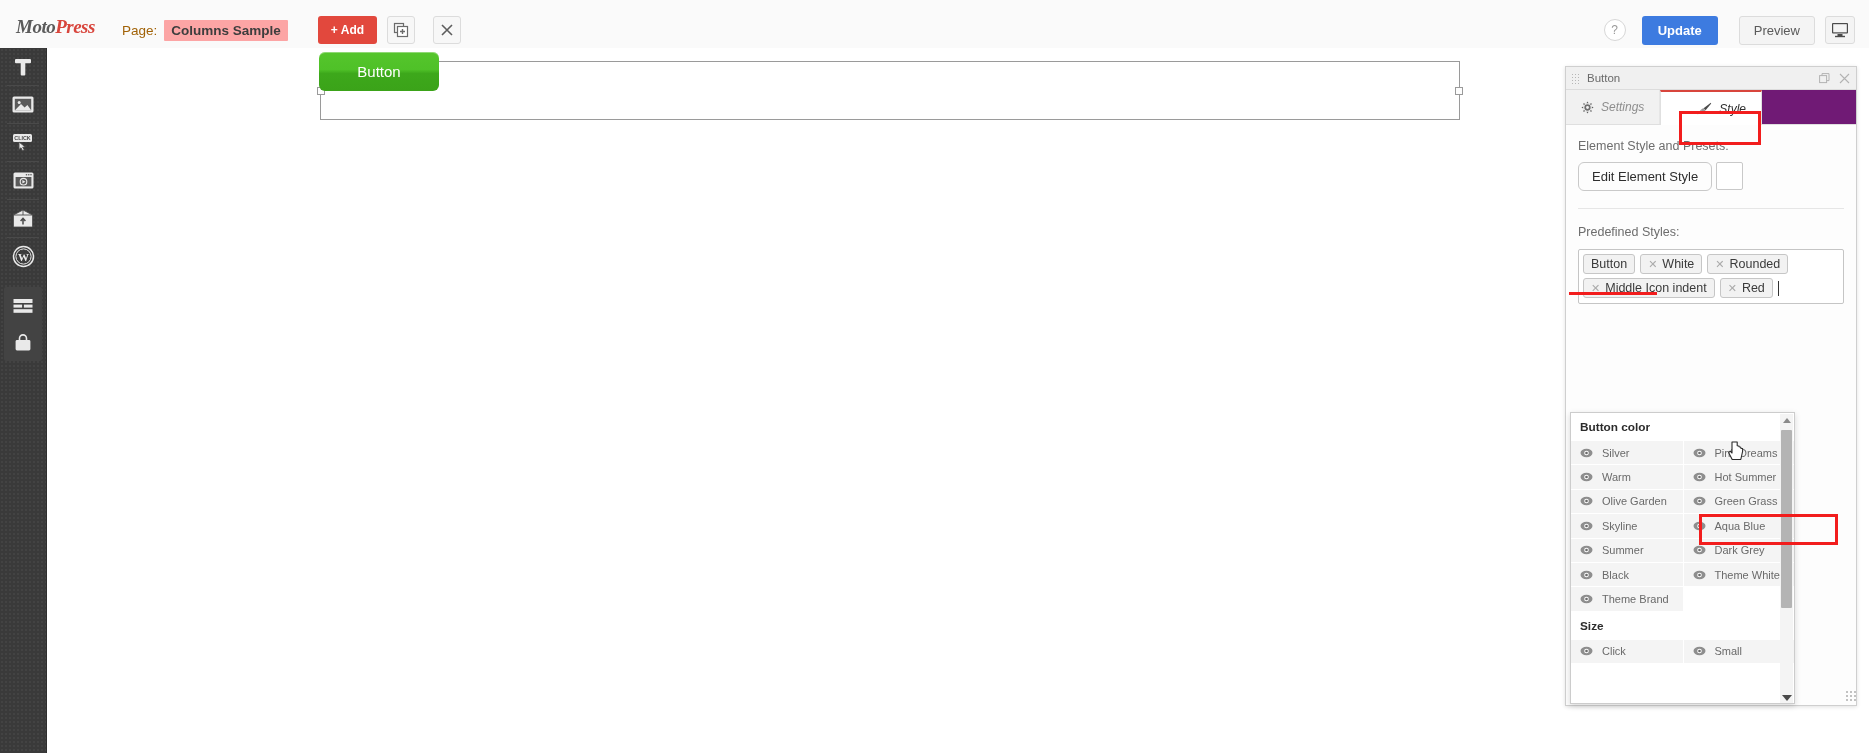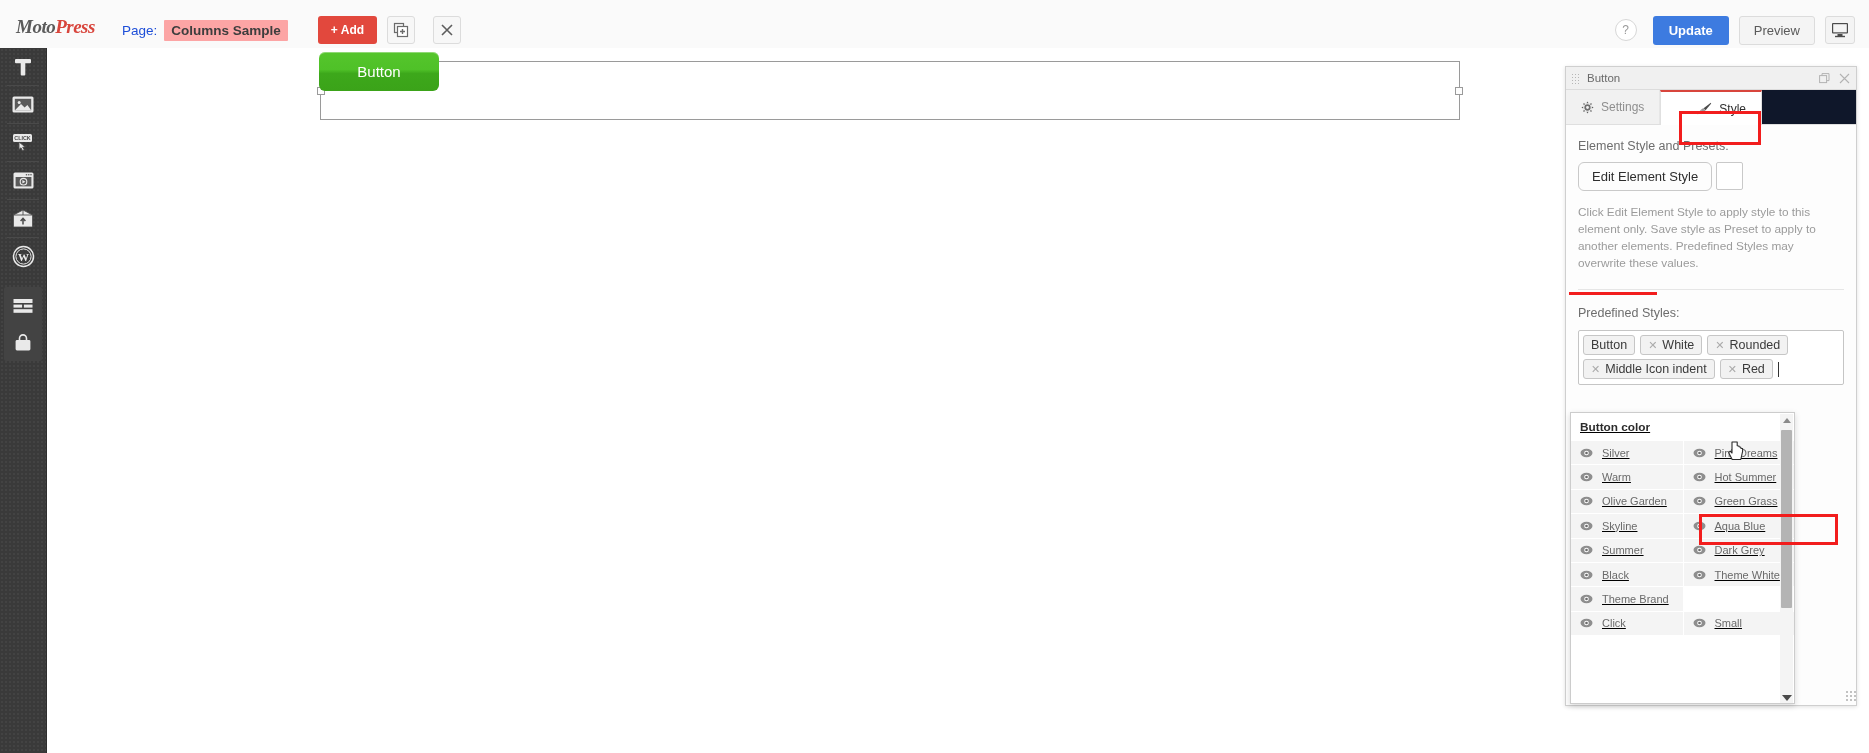--- a/index.html
+++ b/index.html
@@ -19,21 +19,21 @@
   }
   .logo{
     margin-left:16px; width:78px; height:28px;
     position:relative; font-style:italic; font-weight:bold;
     font-family:"Liberation Serif", serif;
     font-size:19px; letter-spacing:-0.5px; white-space:nowrap;
   }
   .logo .moto{ color:#5b5b5b; }
   .logo .press{ color:#d8453c; }
   .page-label{
-    margin-left:28px; font-size:13.5px; color:#1d4ed8;
+    margin-left:28px; font-size:13.5px; color:#a16207;
   }
   .page-title{
     margin-left:7px; font-size:13.5px; color:#3d3d3d; font-weight:bold;
     background:#fca5a5; padding:3px 7px; border-radius:1px;
   }
   .add-btn{
     margin-left:30px;
     background:#e2483d; color:#fff; border:none;
     font-size:12px; font-weight:bold;
     padding:7px 13px; border-radius:3px; cursor:pointer;
@@ -51,21 +51,21 @@
     border:1px solid #d7d7d7; background:#fff;
     display:flex; align-items:center; justify-content:center;
     font-size:12px; color:#9a9a9a; cursor:pointer;
   }
   .update-btn{
     margin-left:16px; background:#3d7be0; color:#fff; border:none;
     font-size:13px; font-weight:bold; padding:7px 16px; border-radius:3px;
     cursor:pointer; font-family:"Liberation Sans", sans-serif;
   }
   .preview-btn{
-    margin-left:10px; background:#f4f4f4; color:#5a5a5a;
+    margin-left:21px; background:#f4f4f4; color:#5a5a5a;
     border:1px solid #dcdcdc; font-size:13px; padding:6px 14px;
     border-radius:3px; cursor:pointer; font-family:"Liberation Sans", sans-serif;
   }
   .device-btn{
     margin-left:10px; margin-right:14px;
     width:30px; height:28px;
     background:#f4f4f4; border:1px solid #dcdcdc; border-radius:3px;
     display:flex; align-items:center; justify-content:center; cursor:pointer;
   }
 
@@ -127,21 +127,21 @@
     width:8px; height:11px; margin-left:5px;
     background-image: radial-gradient(#b6b6b6 0.8px, transparent 0.9px);
     background-size:3px 3px;
   }
   .panel-title{ margin-left:8px; font-size:11.5px; color:#6a6a6a; }
   .panel-head-btns{ position:absolute; right:6px; top:3px; display:flex; gap:9px; }
   .hbtn{ cursor:pointer; opacity:.6; }
 
   .tabs{
     height:35px; border-bottom:1px solid #dfdfdf;
-    display:flex; align-items:stretch; background:#0f172a;
+    display:flex; align-items:stretch; background:#701a75;font-style:italic;
   }
   .tab{
     display:flex; align-items:center; gap:7px;
     padding:0 15px; font-size:12px; color:#8e8e8e;
     cursor:pointer; border-right:1px solid #e6e6e6;
     background:#f1f1f1;
   }
   .tab.active{
     background:#fff; color:#2f2f2f;
     border-top:2px solid #d8453c;
@@ -199,21 +199,21 @@
   }
 
   
   .dropdown{
     position:absolute; left:1570px; top:412px;
     width:225px; height:292px;
     background:#fff; border:1px solid #cccccc;
     box-shadow:0 2px 6px rgba(0,0,0,.15);
     z-index:30; overflow:hidden;
   }
-  .dd-inner{ position:relative; width:225px;text-decoration:underline; }
+  .dd-inner{ position:relative; width:225px; }
   .dd-group{
     font-size:11.8px; font-weight:bold; color:#2c2c2c;
     padding:7px 9px 7px 9px;
   }
   .dd-grid{ display:flex; flex-wrap:wrap; }
   .dd-item{
     width:50%; height:24.4px;
     display:flex; align-items:center; gap:9px;
     font-size:11px; color:#6a6a6a;
     background:#f4f4f4;
@@ -411,21 +411,20 @@
       <span>Style</span>
     </div>
   </div>
 
   <div class="panel-body">
     <div class="sec-label">Element Style and Presets:</div>
     <div class="ees-row">
       <button class="ees-btn">Edit Element Style</button>
       <div class="ees-swatch"></div>
     </div>
-    <div class="hint">Click Edit Element Style to apply style to this element only. Save style as Preset to apply to another elements. Predefined Styles may overwrite these values.</div>
     <div class="divider"></div>
     <div class="pred-label">Predefined Styles:</div>
 
     <div class="tagbox">
       <span class="tag">
         <span>Button</span>
       </span>
       <span class="tag">
         <span class="x">✕</span>
         <span>White</span>
@@ -553,20 +552,21 @@
         <svg class="eye" width="13" height="10" viewBox="0 0 13 10">
             <ellipse cx="6.5" cy="5" rx="6" ry="4.2" fill="#8e8e8e"></ellipse>
             <circle cx="6.5" cy="5" r="2.3" fill="#fff"></circle>
             <circle cx="6.5" cy="5" r="1.3" fill="#6a6a6a"></circle>
           </svg>
         <span>Theme Brand</span>
       </div>
       <div class="dd-item blank"></div>
     </div>
 
+    <div class="dd-group">Size</div>
     <div class="dd-grid">
       <div class="dd-item">
         <svg class="eye" width="13" height="10" viewBox="0 0 13 10">
             <ellipse cx="6.5" cy="5" rx="6" ry="4.2" fill="#8e8e8e"></ellipse>
             <circle cx="6.5" cy="5" r="2.3" fill="#fff"></circle>
             <circle cx="6.5" cy="5" r="1.3" fill="#6a6a6a"></circle>
           </svg>
         <span>Click</span>
       </div>
       <div class="dd-item">

